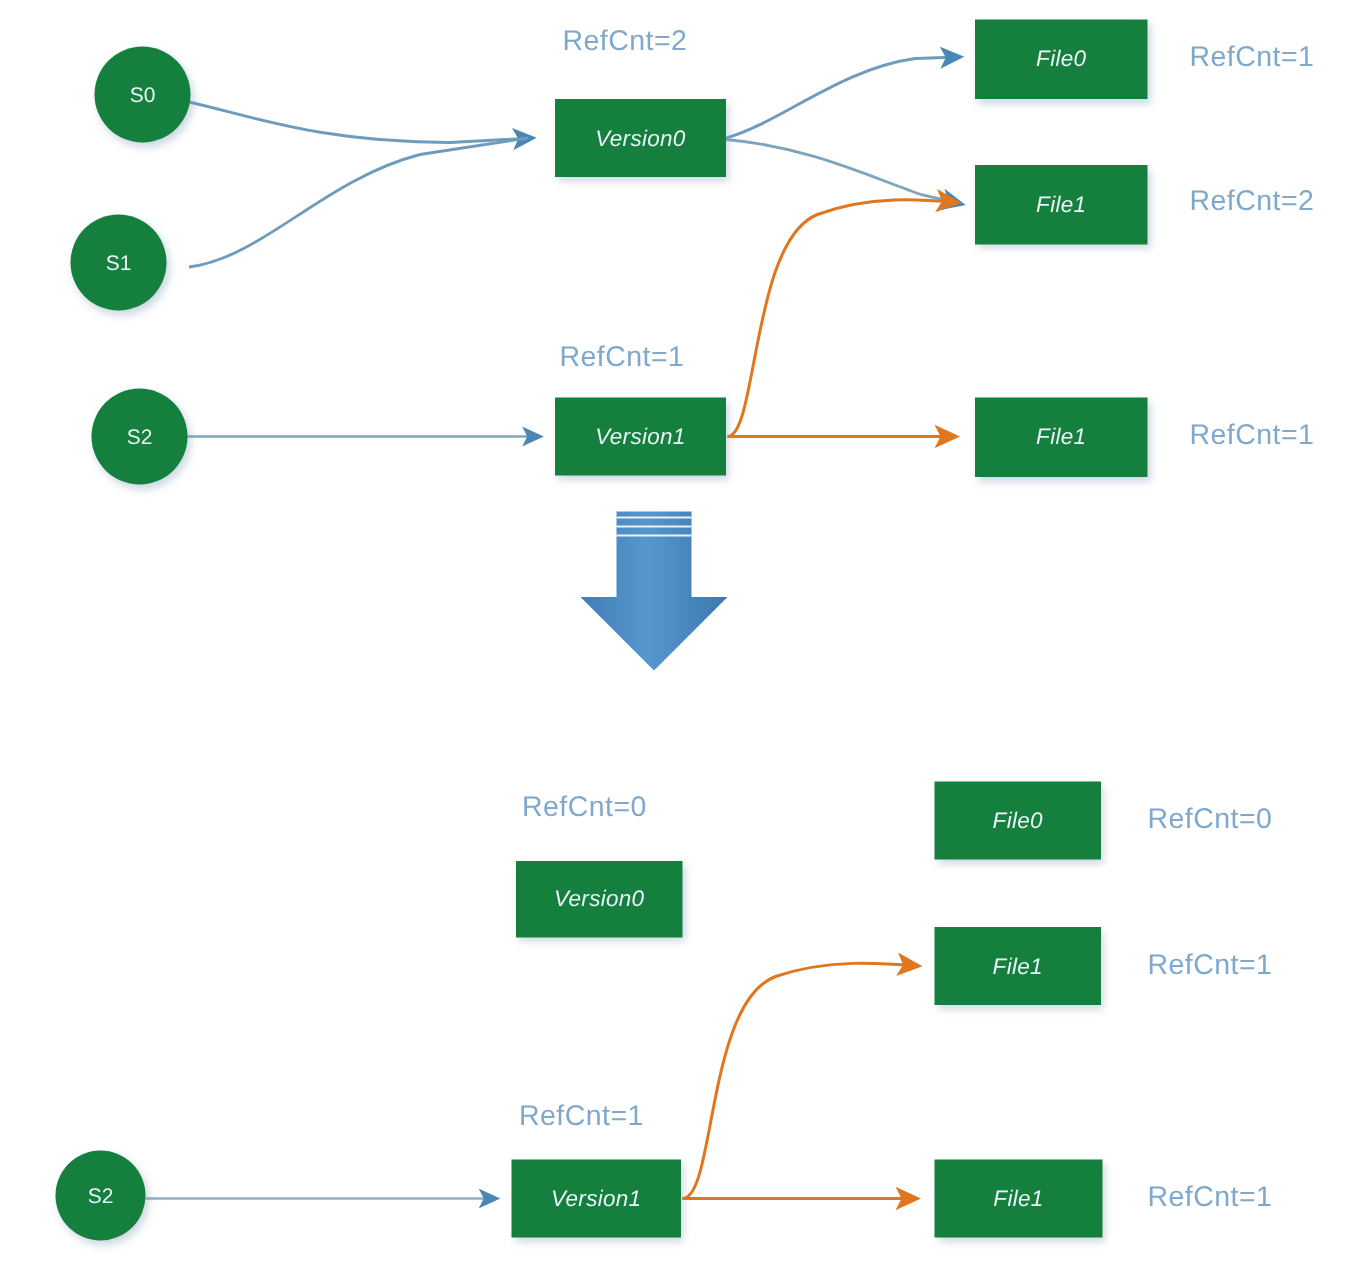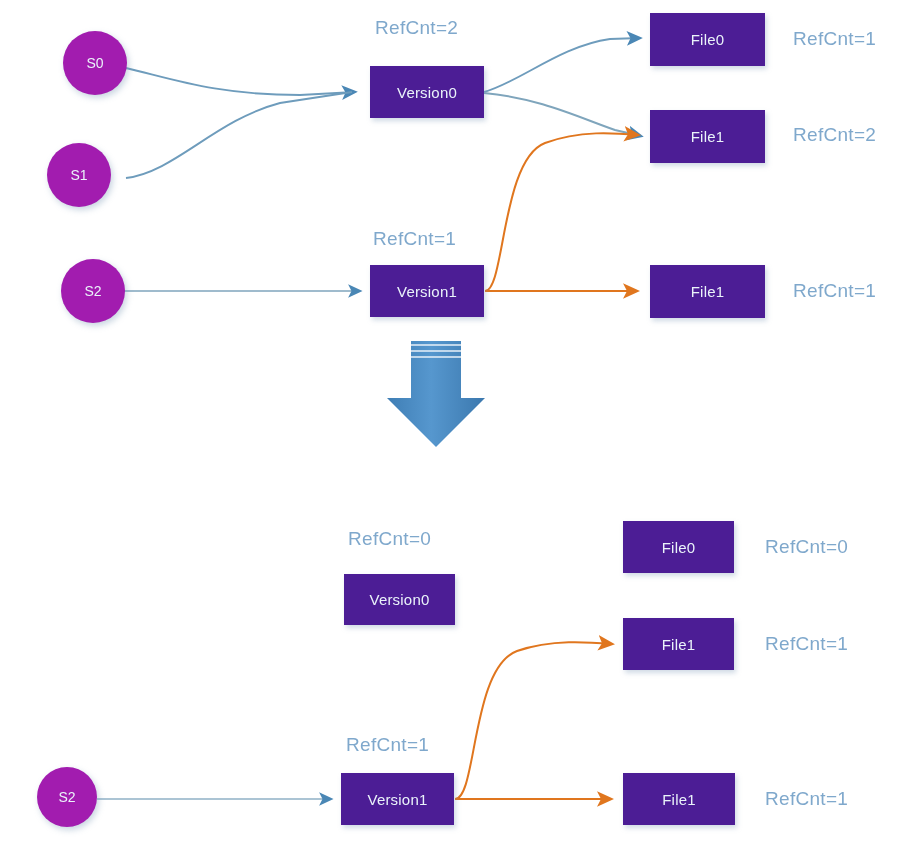--- a/index.html
+++ b/index.html
@@ -18,32 +18,33 @@
   svg.layer {
     position: absolute;
     left: 0;
     top: 0;
     width: 913px;
     height: 843px;
     pointer-events: none;
   }
   .node-box {
     position: absolute;
-    background: #4c1d95;
+    background: #15803d;
     color: #EAF3FA;
     font-size: 15px;
     display: flex;
     align-items: center;
     justify-content: center;
     box-shadow: 2px 3px 5px rgba(120,150,180,0.35);
     letter-spacing: 0.2px;
+    font-style: italic;
   }
   .node-circle {
     position: absolute;
-    background: #a21caf;
+    background: #15803d;
     color: #EAF3FA;
     font-size: 14px;
     border-radius: 50%;
     display: flex;
     align-items: center;
     justify-content: center;
     box-shadow: 2px 3px 6px rgba(120,150,180,0.40);
   }
   .refcnt {
     position: absolute;

